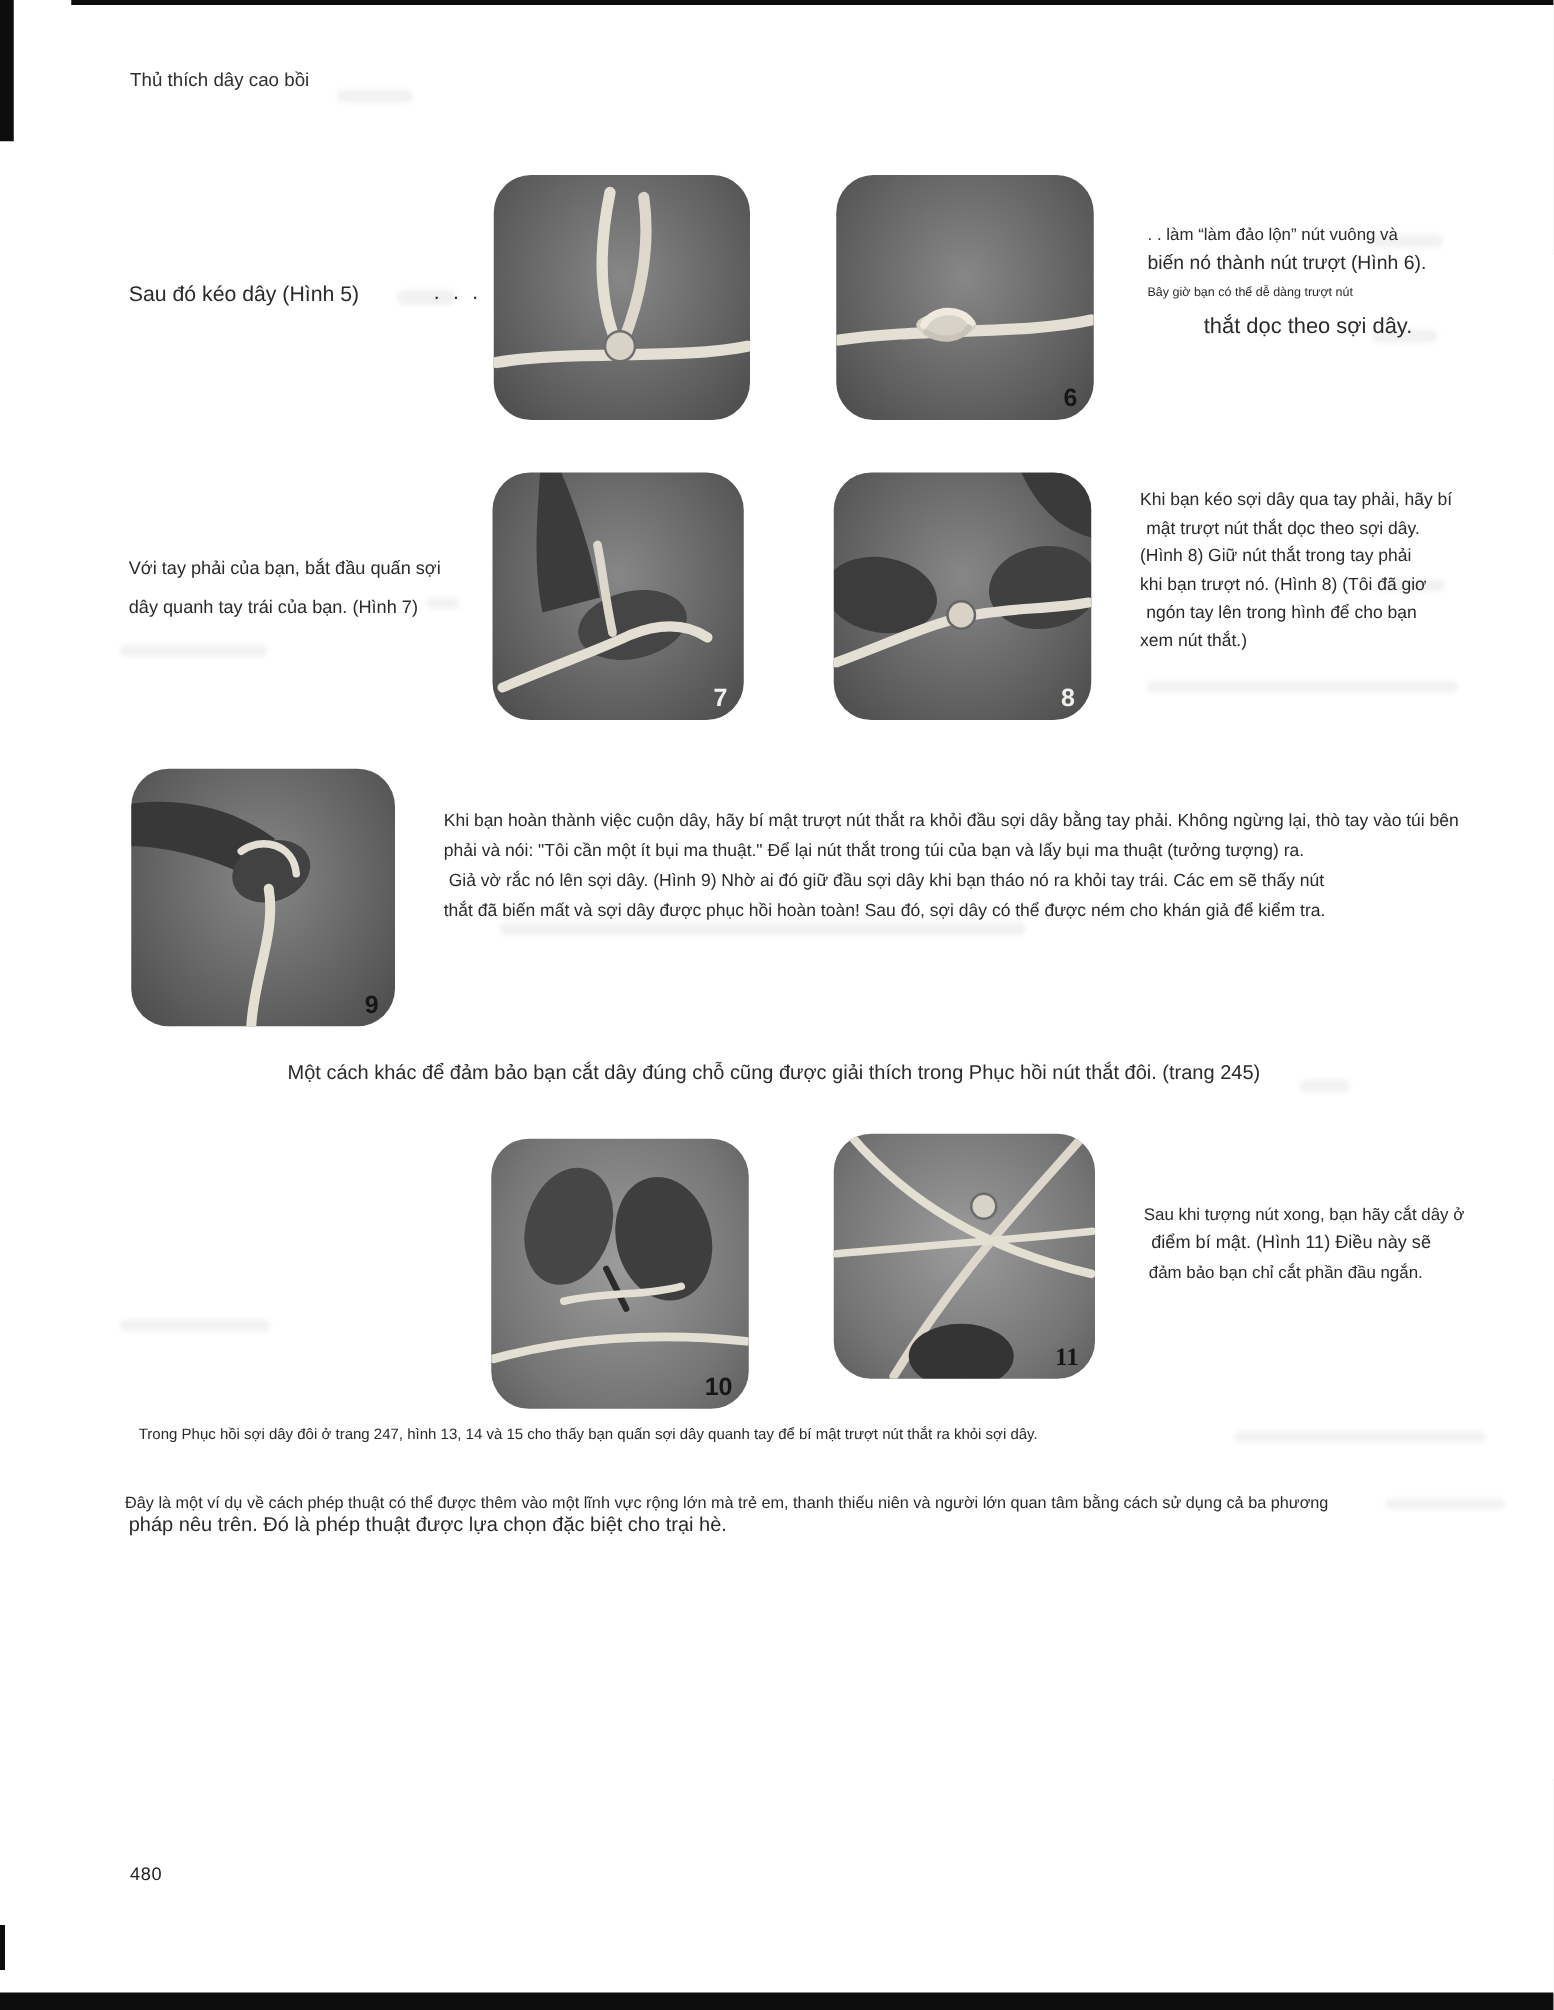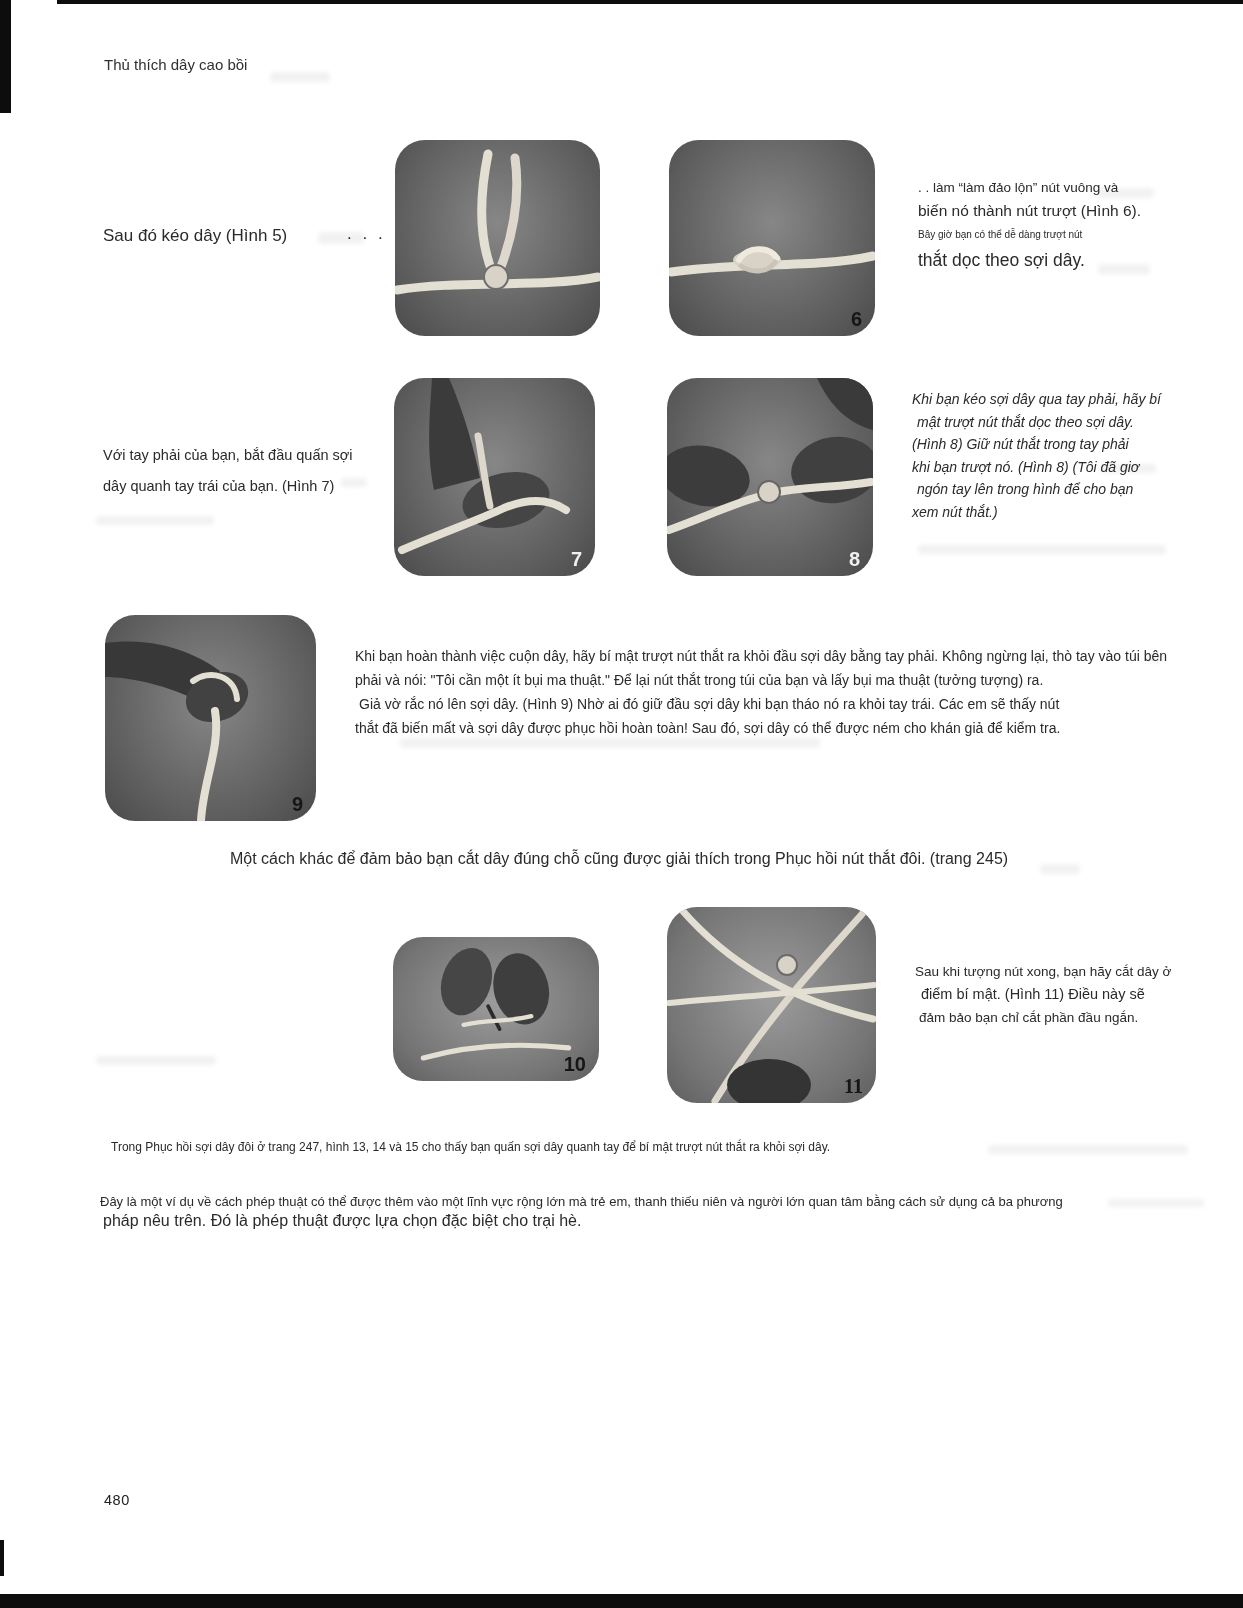--- a/index.html
+++ b/index.html
@@ -33,24 +33,24 @@
   
   .t{position:absolute;white-space:nowrap;}
   .header-title{left:104px;top:56px;font-size:15px;color:#303030;}
 
   .r1-left{left:103px;top:226px;font-size:17px;}
   .r1-dots{left:347px;top:224px;font-size:17px;letter-spacing:3px;}
   .r1-right{left:918px;top:178px;}
   .r1-right .l0{font-size:13.5px;line-height:20px;}
   .r1-right .l1{font-size:15.5px;line-height:25px;}
   .r1-right .l2{font-size:10px;line-height:23px;}
-  .r1-right .l3{font-size:17.5px;line-height:28px;}
+  .r1-right .l3{font-size:17.5px;line-height:28px;margin-left:45px;}
 
   .r2-left{left:103px;top:440px;font-size:14.5px;line-height:31px;}
-  .r2-right{left:912px;top:388px;font-size:14px;line-height:22.5px;font-style:italic;}
+  .r2-right{left:912px;top:388px;font-size:14px;line-height:22.5px;}
 
   .r3-para{left:355px;top:644px;font-size:14px;line-height:24px;}
 
   .center-note{left:230px;top:850px;font-size:16px;}
 
   .r4-left{left:103px;top:935px;}
   .r4-left .l0{font-size:14.5px;line-height:22px;}
   .r4-left .l1{font-size:10.5px;line-height:19px;}
   .r4-left .l2{font-size:13.5px;line-height:22px;}
   .r4-left .l3{font-size:14.5px;line-height:22px;}
@@ -171,21 +171,21 @@
   <div class="t r3-para">
     <div class="nowrap">Khi bạn hoàn thành việc cuộn dây, hãy bí mật trượt nút thắt ra khỏi đầu sợi dây bằng tay phải. Không ngừng lại, thò tay vào túi bên</div>
     <div class="nowrap">phải và nói: "Tôi cần một ít bụi ma thuật." Để lại nút thắt trong túi của bạn và lấy bụi ma thuật (tưởng tượng) ra.</div>
     <div class="nowrap" style="padding-left:4px;">Giả vờ rắc nó lên sợi dây. (Hình 9) Nhờ ai đó giữ đầu sợi dây khi bạn tháo nó ra khỏi tay trái. Các em sẽ thấy nút</div>
     <div class="nowrap">thắt đã biến mất và sợi dây được phục hồi hoàn toàn! Sau đó, sợi dây có thể được ném cho khán giả để kiểm tra.</div>
   </div>
 
   <div class="t center-note">Một cách khác để đảm bảo bạn cắt dây đúng chỗ cũng được giải thích trong Phục hồi nút thắt đôi. (trang 245)</div>
 
 
-  <div class="photo light" style="left:393px;top:937px;width:206px;height:144px;">
+  <div class="photo light" style="left:393px;top:911px;width:206px;height:216px;">
     <svg viewBox="0 0 206 200">
       <ellipse cx="62" cy="62" rx="34" ry="48" fill="#464646" transform="rotate(18 62 62)"></ellipse>
       <ellipse cx="138" cy="72" rx="38" ry="50" fill="#3e3e3e" transform="rotate(-14 138 72)"></ellipse>
       <path d="M92,96 L108,128" stroke="#2a2a2a" stroke-width="5" stroke-linecap="round"></path>
       <path d="M58,122 C92,114 124,118 152,110" stroke="#e4dfd3" stroke-width="6" fill="none" stroke-linecap="round"></path>
       <path d="M2,168 C60,152 130,146 204,154" stroke="#e4dfd3" stroke-width="7" fill="none" stroke-linecap="round"></path>
     </svg>
     <span class="fig-num dark">10</span>
   </div>
 

